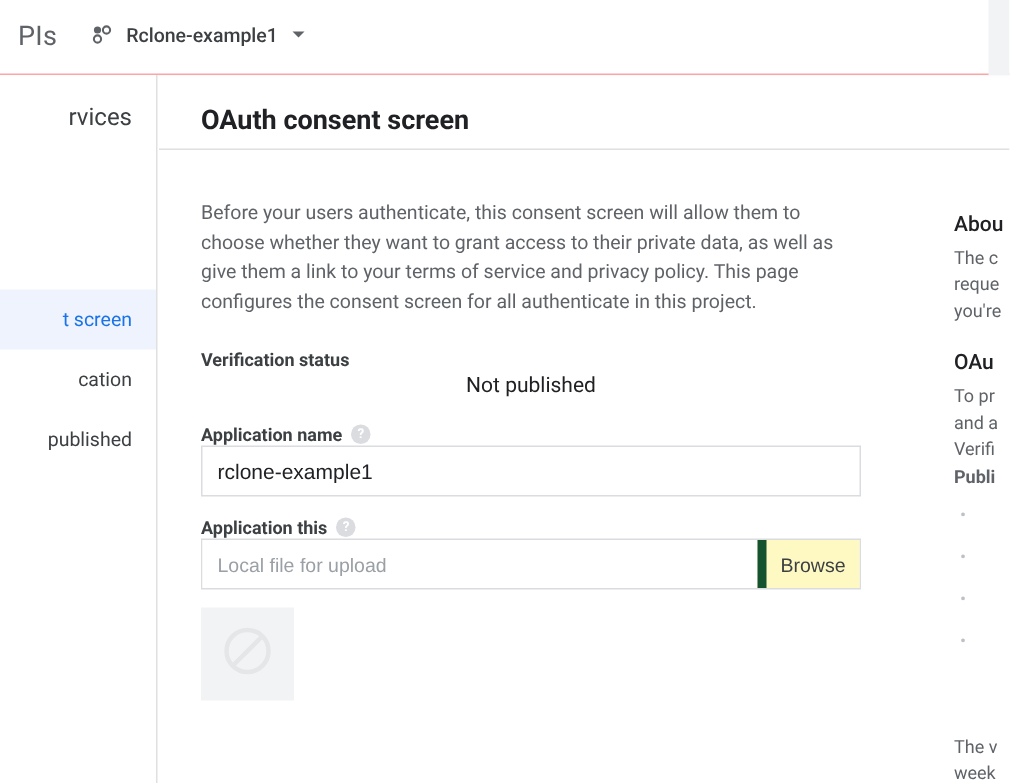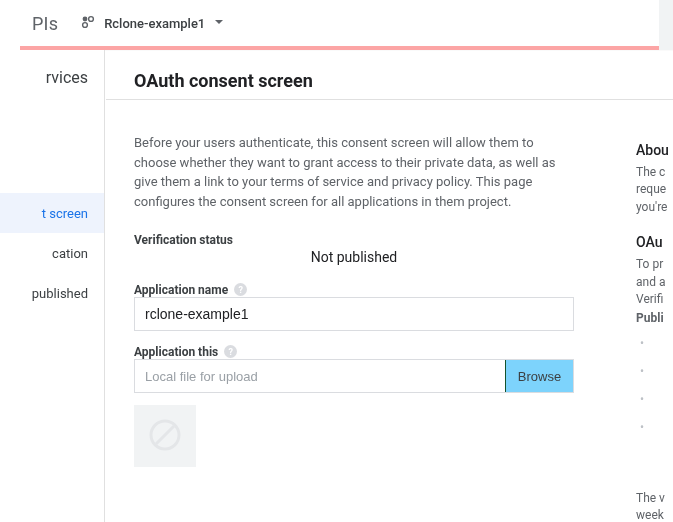--- a/index.html
+++ b/index.html
@@ -8,27 +8,26 @@
     font-size: 13px;
     color: #212121;
     background: #fff;
     width: 673px;
     height: 522px;
     overflow: hidden;
     position: relative;
   }
   .topbar {
     height: 50px;
-    border-bottom: 4px solid #fca5a5;
+    border-bottom: 1px solid #fca5a5;
     display: flex;
     align-items: center;
     padding: 0 12px;
     box-shadow: 0 1px 1px rgba(0,0,0,.02);
     position: relative;
-    margin-left: 20px;
   }
   .topbar-title-frag {
     font-size: 18px;
     color: #5f6368;
     font-weight: 400;
     letter-spacing: .2px;
   }
   .proj-picker {
     display: flex;
     align-items: center;
@@ -156,22 +155,22 @@
     width:100%;
     height:34px;
     border:1px solid #dadce0;
   }
   .file-row input {
     flex:1;border:none;outline:none;
     padding:0 10px;font-size:13px;color:#202124;
   }
   .file-row input::placeholder{color:#9aa0a6;}
   .file-row button {
-    width:68px;border:none;border-left:1px solid #14532d;
-    background:#7dd3fc;color:#3c4043;font-size:13px;cursor:pointer;
+    width:68px;border:none;border-left:6px solid #14532d;
+    background:#fef9c3;color:#3c4043;font-size:13px;cursor:pointer;
   }
   .logo-placeholder {
     width:62px;height:62px;
     background:#f1f3f4;
     margin-top:12px;
     display:flex;align-items:center;justify-content:center;
   }
   .logo-placeholder svg{opacity:.55;}
   .section-gap { height: 14px; }
 
@@ -230,21 +229,21 @@
     </div>
   </div>
 </nav>
 
 <main class="main">
   <h1 class="page-title">OAuth consent screen</h1>
   <div class="divider"></div>
 
   <div class="content-cols">
     <div class="colL">
-      <p class="intro">Before your users authenticate, this consent screen will allow them to choose whether they want to grant access to their private data, as well as give them a link to your terms of service and privacy policy. This page configures the consent screen for all applications in them project.</p>
+      <p class="intro">Before your users authenticate, this consent screen will allow them to choose whether they want to grant access to their private data, as well as give them a link to your terms of service and privacy policy. This page configures the consent screen for all authenticate in this project.</p>
 
       <div class="field-label">
         <span>Verification status</span>
       </div>
       <div class="field-value">Not published</div>
 
       <div class="field-label">
         <span>Application name</span>
         <span class="help-icon">?</span>
       </div>

